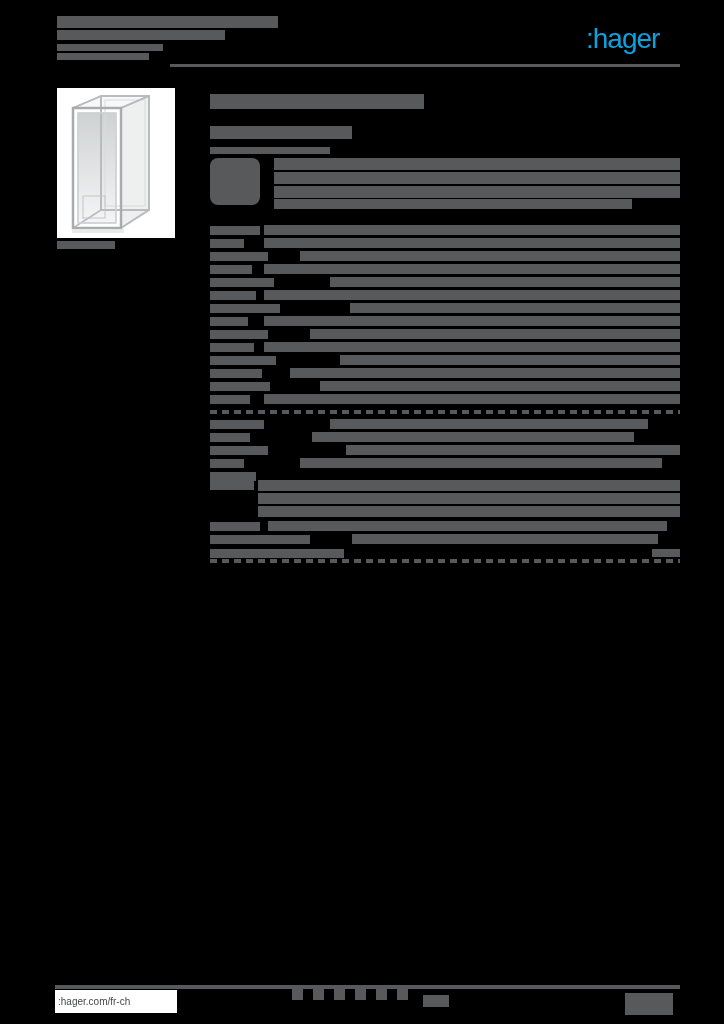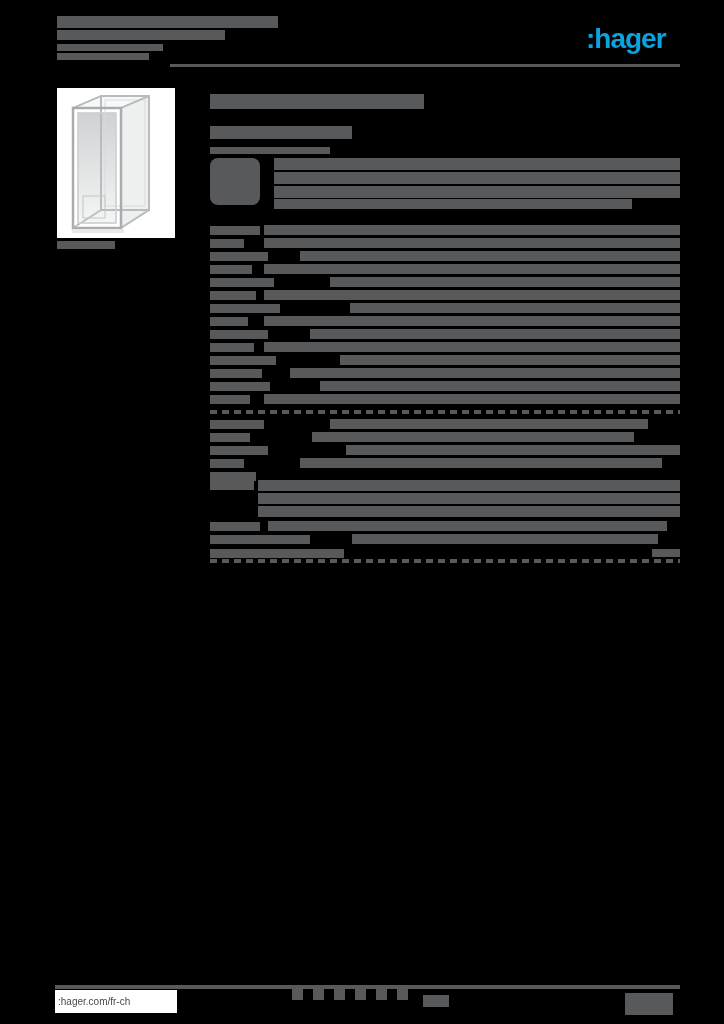--- a/index.html
+++ b/index.html
@@ -8,21 +8,21 @@
     background:#000;overflow:hidden;
     font-family:"Liberation Sans",sans-serif;
   }
   .blk{position:absolute;background:#58595b;}
   .dashed{
     position:absolute;height:4px;
     background:repeating-linear-gradient(90deg,#58595b 0 7px,transparent 7px 12px);
   }
   .logo{
     position:absolute;left:586px;top:22px;width:95px;height:36px;
-    font-size:28px;font-weight:bold;letter-spacing:-1px;line-height:34px;
+    font-size:28px;font-weight:normal;letter-spacing:-1px;line-height:34px;
     color:#0aa3e0;
   }
   .photo-box{
     position:absolute;left:57px;top:88px;width:118px;height:150px;
     background:#ffffff;
   }
   .footer-rule{position:absolute;left:55px;top:985px;width:625px;height:4px;background:#58595b;}
   .url-box{
     position:absolute;left:55px;top:990px;width:122px;height:23px;
     background:#ffffff;color:#47484a;font-size:10px;line-height:23px;

